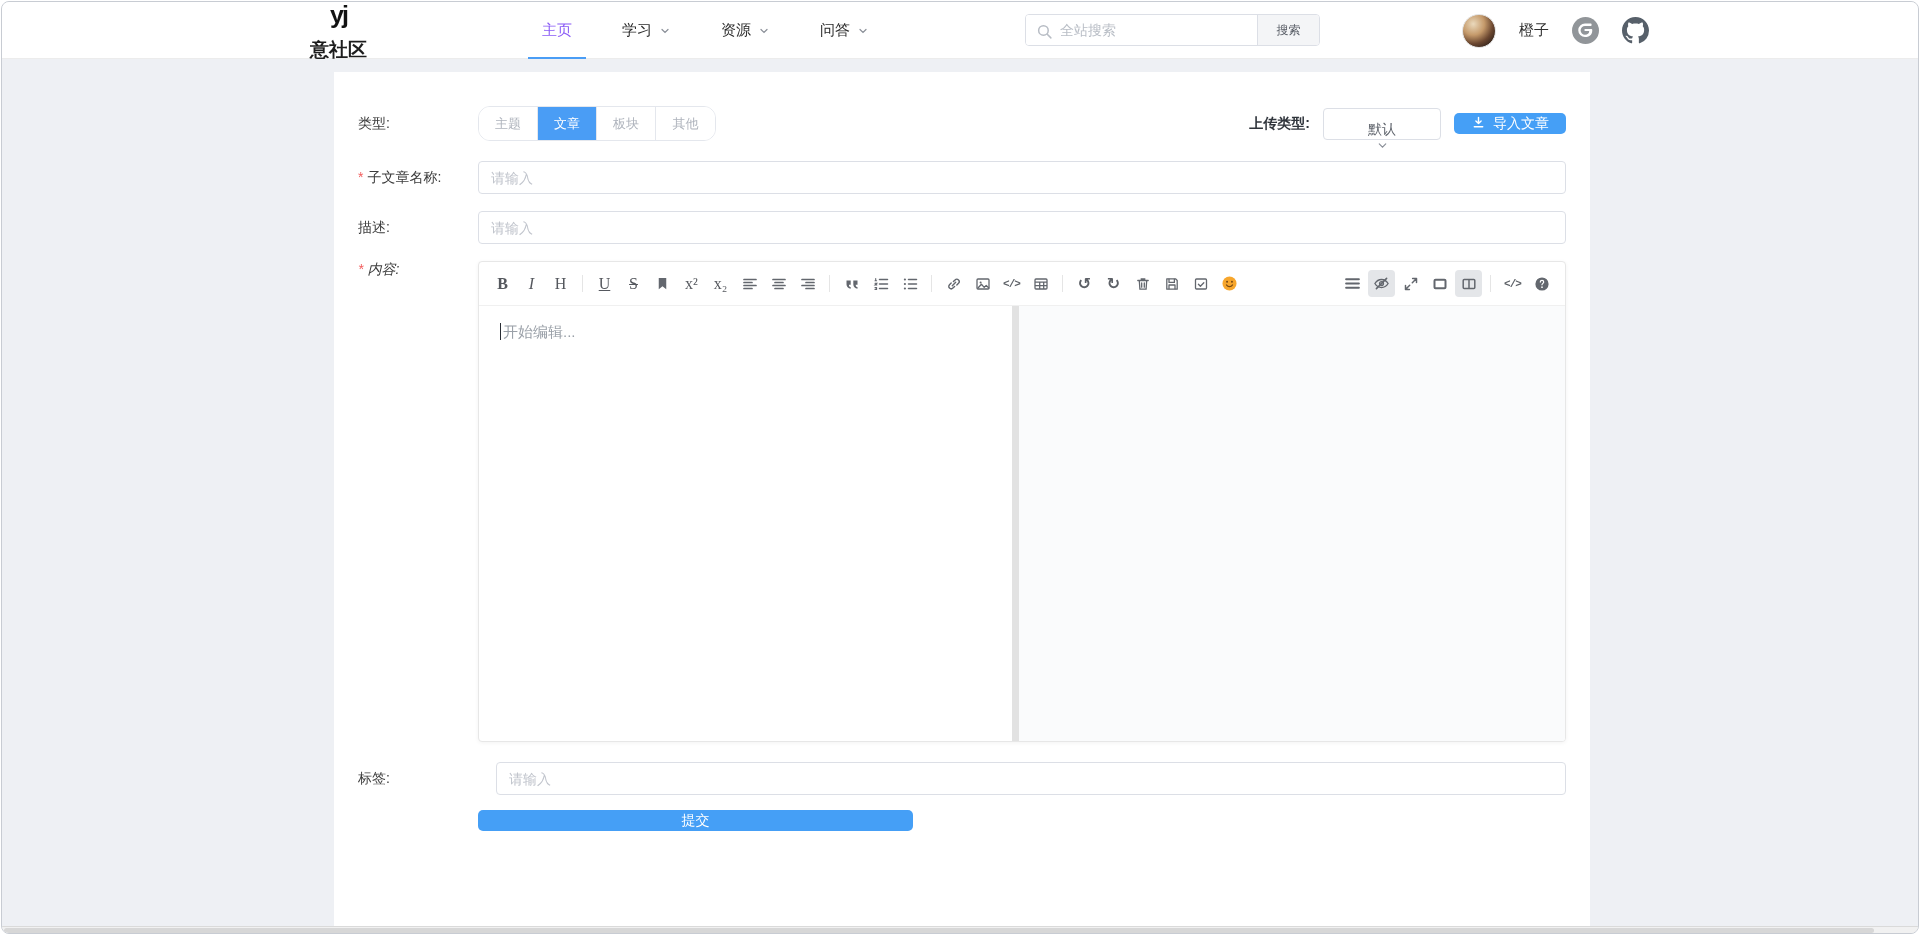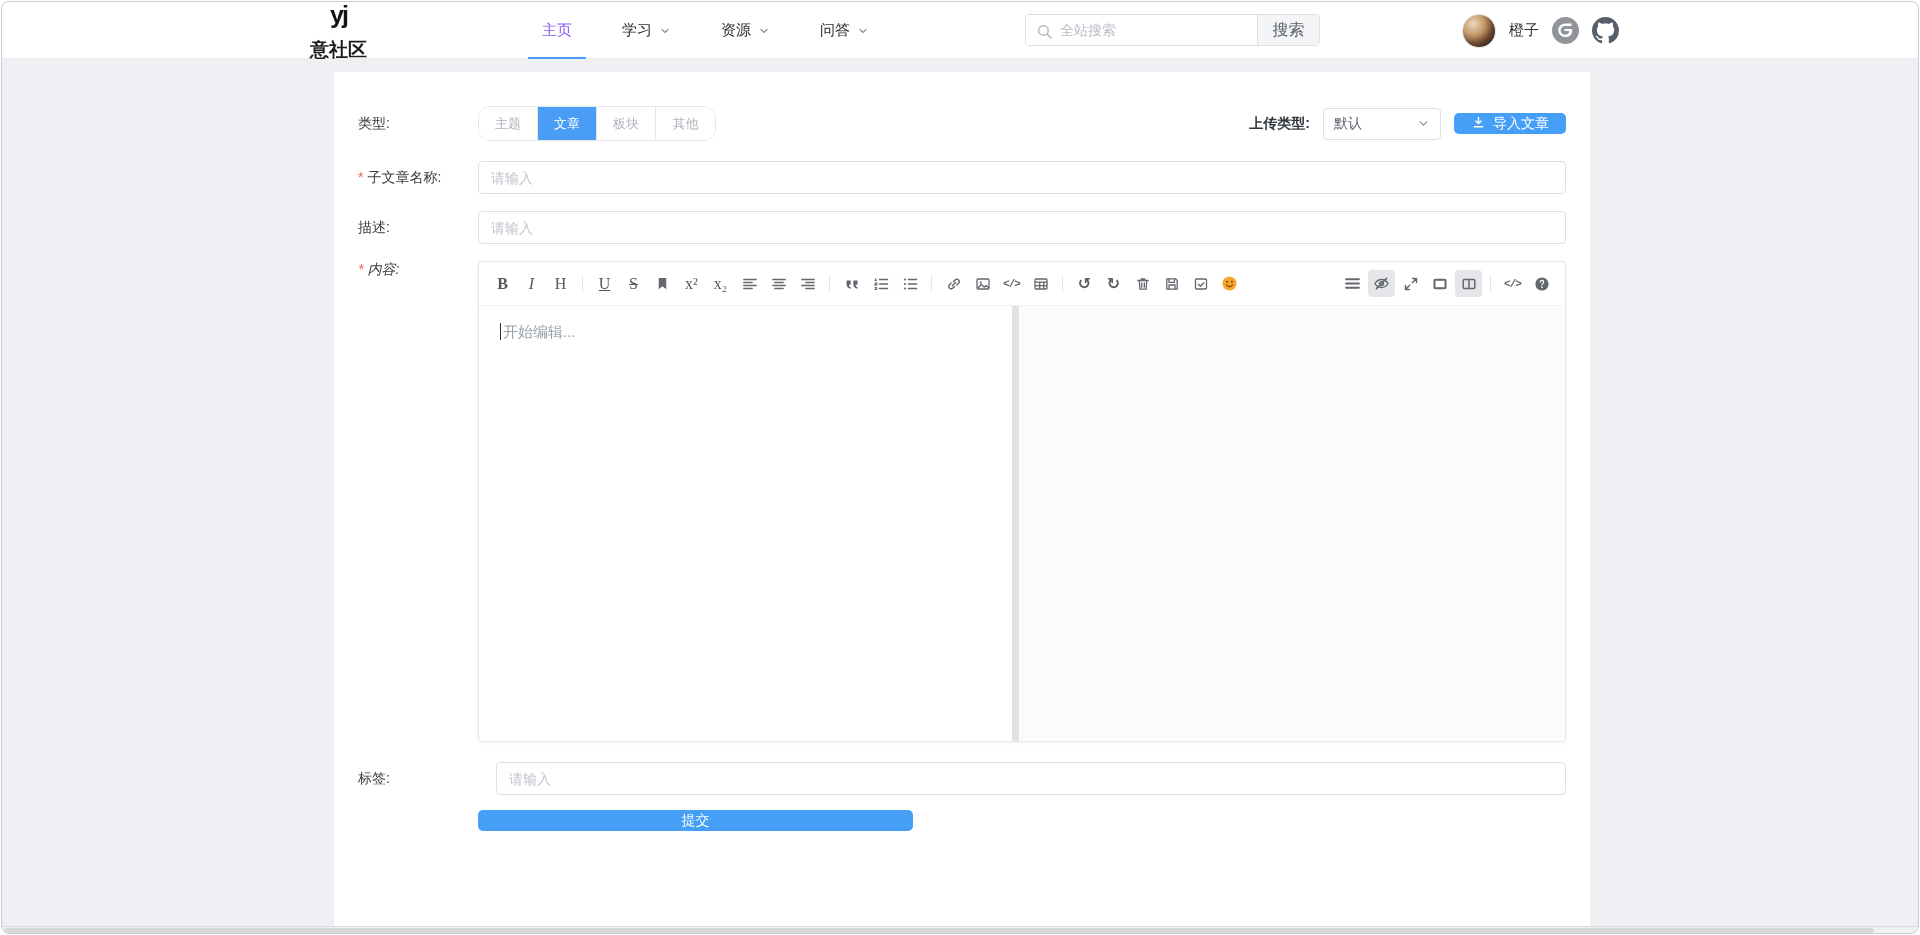--- a/index.html
+++ b/index.html
@@ -14,40 +14,40 @@
   .brand-name{font-size:19px;font-weight:bold;color:#1d1d1d;}
   nav{position:absolute;left:540px;top:0;height:57px;display:flex;gap:50px;}
   .nav-item{position:relative;display:flex;align-items:center;gap:7px;height:57px;font-size:15px;color:#2b2b2b;cursor:pointer;}
   .nav-item.active{color:#8b5cf6;justify-content:center;}
   .nav-item.active::after{content:"";position:absolute;left:-14px;right:-14px;bottom:0;height:2px;background:#4a9df5;}
   .chev{display:inline-flex;color:#8a8f98;}
   .search{position:absolute;left:1023px;top:12px;width:295px;height:32px;display:flex;border:1px solid #dcdfe6;border-radius:4px;overflow:hidden;background:#fff;}
   .search .s-icon{position:absolute;left:10px;top:8px;color:#b7bcc4;}
   .search input{flex:1;border:none;outline:none;padding:0 8px 0 34px;font-size:14px;color:#333;}
   .search input::placeholder{color:#b9bec6;}
-  .search button{width:62px;background:#f4f5f7;border:none;border-left:1px solid #dcdfe6;color:#585d66;font-size:16px;cursor:pointer;}
-  .user{position:absolute;left:1460px;top:0;height:57px;display:flex;align-items:center;gap:13px;}
+  .search button{width:62px;background:#f4f5f7;border:none;border-left:1px solid #dcdfe6;color:#585d66;font-size:12px;cursor:pointer;}
+  .user{position:absolute;left:1460px;top:0;height:57px;display:flex;align-items:center;gap:23px;}
   .avatar{width:34px;height:34px;border-radius:50%;background:radial-gradient(circle at 32% 28%,#ead9bc 0%,#c59a6b 35%,#6b4730 62%,#2f211a 85%);border:1px solid #e2e2e2;cursor:pointer;}
   .uname{font-size:15px;color:#2f2f2f;cursor:pointer;}
   .ext-icon{display:inline-flex;cursor:pointer;}
 
   
   .card{position:absolute;left:332px;top:70px;width:1256px;height:861px;background:#fff;padding:34px 24px 0 24px;}
   .row{display:flex;align-items:center;margin-bottom:17px;}
   .flabel{width:120px;flex-shrink:0;font-size:14px;color:#3c3c3c;}
   .req{color:#f25c5c;margin-right:4px;}
   .row-type{justify-content:space-between;margin-bottom:20px;}
   .type-left{display:flex;align-items:center;}
   .seg{display:flex;height:35px;border:1px solid #e4e7ed;border-radius:12px;overflow:hidden;background:#fff;}
   .seg-btn{width:59px;background:#fff;border:none;border-right:1px solid #e4e7ed;color:#aeb3bc;font-size:13px;cursor:pointer;}
   .seg-btn:last-child{border-right:none;}
   .seg-btn.active{background:#4a9df5;color:#fff;}
   .row-right{display:flex;align-items:center;gap:13px;}
   .upload-label{font-size:14px;color:#30353c;font-weight:700;}
-  .select{width:118px;height:32px;border:1px solid #dcdfe6;border-radius:4px;display:flex;align-items:center;justify-content:space-between;padding:12px 10px;color:#5f646c;font-size:14px;background:#fff;cursor:pointer;}
+  .select{width:118px;height:32px;border:1px solid #dcdfe6;border-radius:4px;display:flex;align-items:center;justify-content:space-between;padding:12px 10px;color:#5f646c;font-size:14px;background:#fff;cursor:pointer;flex-direction:column;}
   .btn-primary{height:21px;background:#459ff6;border:none;border-radius:5px;color:#fff;font-size:14px;display:flex;align-items:center;justify-content:center;gap:7px;cursor:pointer;}
   .btn-import{padding:0 17px;}
   .text-input{flex:1;height:33px;border:1px solid #dcdfe6;border-radius:4px;padding:0 12px;font-size:14px;color:#333;outline:none;background:#fff;}
   .text-input::placeholder{color:#c0c4cc;}
   .row-content{align-items:flex-start;margin-bottom:20px;}
   .row-content .flabel{font-style:italic;}
 
   
   .editor{flex:1;border:1px solid #e7e7e7;border-radius:4px;background:#fff;box-shadow:0 1px 4px rgba(0,0,0,.05);overflow:hidden;}
   .toolbar{height:44px;display:flex;align-items:center;padding:0 9px;border-bottom:1px solid #f0f0f0;}

